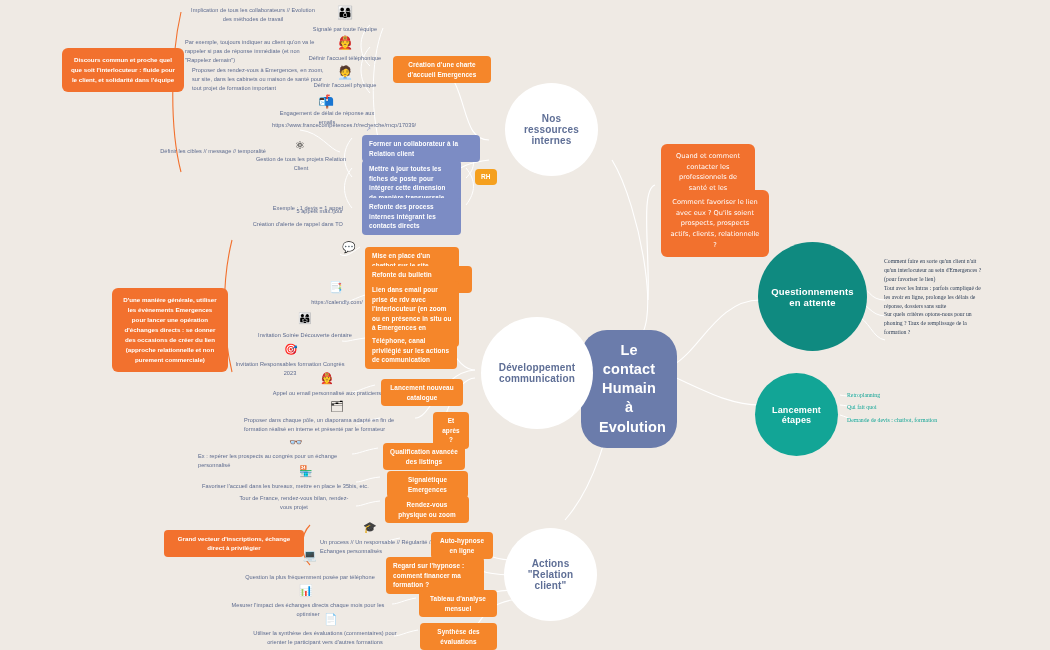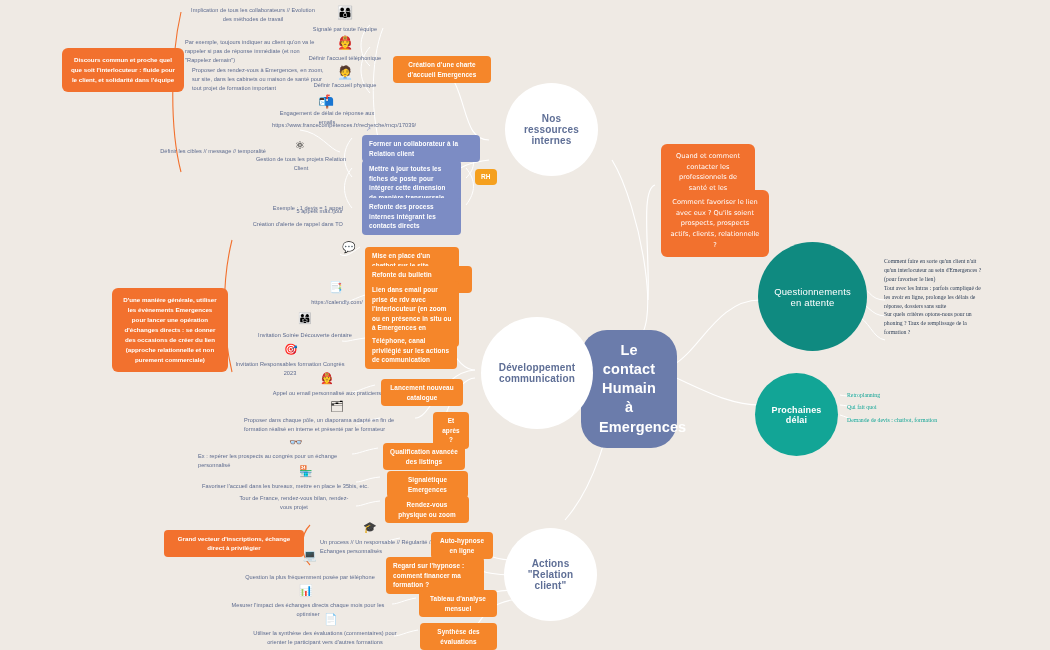--- a/index.html
+++ b/index.html
@@ -27,21 +27,21 @@
   }
 
   
   .circle {
     border-radius:50%;
     display:flex; align-items:center; justify-content:center;
     text-align:center;
     padding:0 14px;
   }
   .circle.white { background:#ffffff; color:#5f6f96; font-size:10px; font-weight:600; letter-spacing:.15px; }
-  .circle.teal  { background:#0f8a80; color:#ffffff; font-size:9.5px; font-weight:400; letter-spacing:.15px; }
+  .circle.teal  { background:#0f8a80; color:#ffffff; font-size:9.5px; font-weight:700; letter-spacing:.15px; }
   .circle.teal2 { background:#12a596; color:#ffffff; font-size:9px;  font-weight:600; letter-spacing:.15px; }
 
   
   .pill {
     border-radius:4px;
     padding:4px 7px;
     font-size:6.4px; line-height:1.5; font-weight:700;
     letter-spacing:.1px;
   }
   .pill.orange { background:#f5862a; color:#ffffff; }
@@ -145,40 +145,40 @@
     </g>
 
     <g fill="none" stroke="#f2712e" stroke-width="1.1">
       <path d="M181 12 C 170 60, 170 130, 181 172"></path>
       <path d="M232 240 C 222 280, 222 330, 232 372"></path>
       <path d="M310 525 C 300 535, 300 555, 310 565"></path>
     </g>
   </svg>
 
   <div class="node central" style="left:581px; top:330px; width:96px;">Le contact Humain
-à Emergences</div>
+à Evolution</div>
 
   <div class="node circle white" style="left:505px; top:83px; width:93px; height:93px;">
     <span>Nos ressources internes</span>
   </div>
 
   <div class="node circle white" style="left:481px; top:317px; width:112px; height:112px;">
     <span>Développement communication</span>
   </div>
 
   <div class="node circle white" style="left:504px; top:528px; width:93px; height:93px;">
     <span>Actions "Relation client"</span>
   </div>
 
   <div class="node circle teal" style="left:758px; top:242px; width:109px; height:109px;">
     <span>Questionnements en attente</span>
   </div>
 
   <div class="node circle teal2" style="left:755px; top:373px; width:83px; height:83px;">
-    <span>Prochaines délai</span>
+    <span>Lancement étapes</span>
   </div>
 
   <div class="node qbox" style="left:661px; top:144px; width:94px;">Quand et comment contacter les professionnels de santé et les établissements de manière individuelle ?</div>
   <div class="node qbox" style="left:661px; top:190px; width:108px;">Comment favoriser le lien avec eux ? Qu'ils soient prospects, prospects actifs, clients, relationnelle ?</div>
 
   <div class="node serif" style="left:884px; top:257px; width:100px;">Comment faire en sorte qu'un client n'ait qu'un interlocuteur au sein d'Emergences ? (pour favoriser le lien)</div>
   <div class="node serif" style="left:884px; top:284px; width:100px;">Tout avec les Intras : parfois compliqué de les avoir en ligne, prolonge les délais de réponse, dossiers sans suite</div>
   <div class="node serif" style="left:884px; top:310px; width:100px;">Sur quels critères optons-nous pour un phoning ? Taux de remplissage de la formation ?</div>
 
   <div class="node tealtxt" style="left:847px; top:391px; width:120px;">Retroplanning</div>

